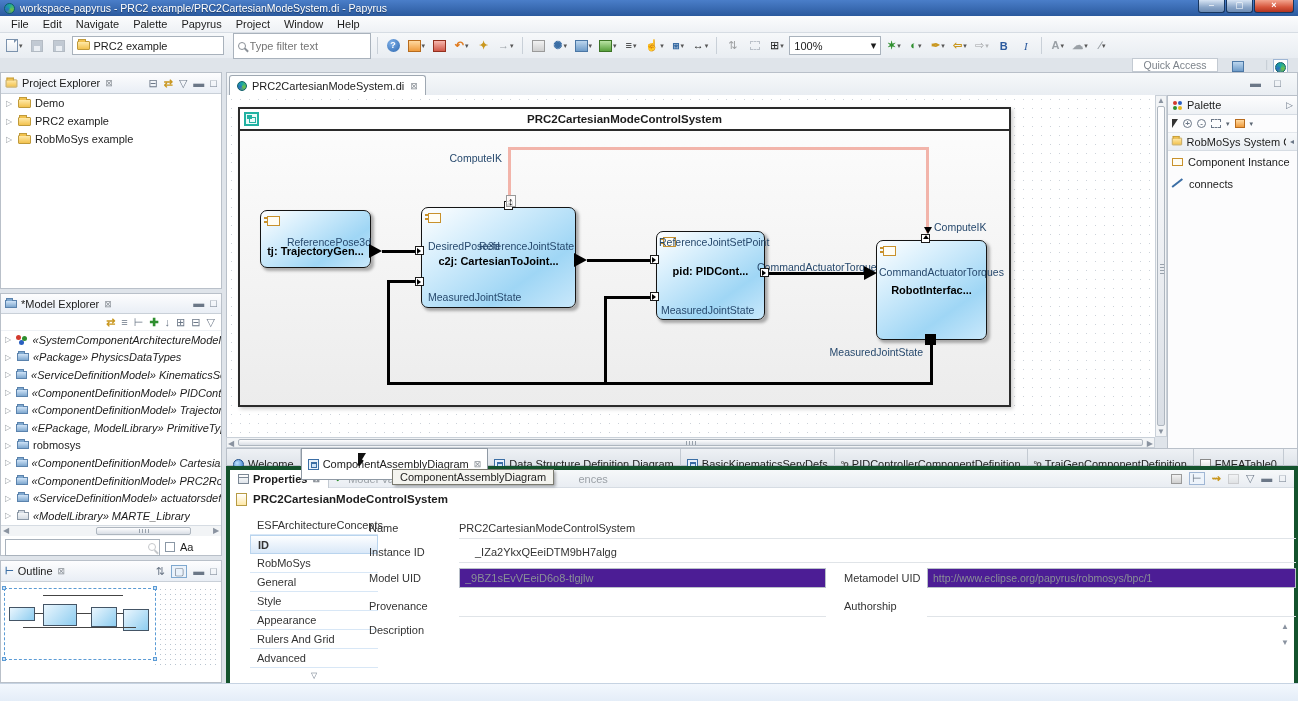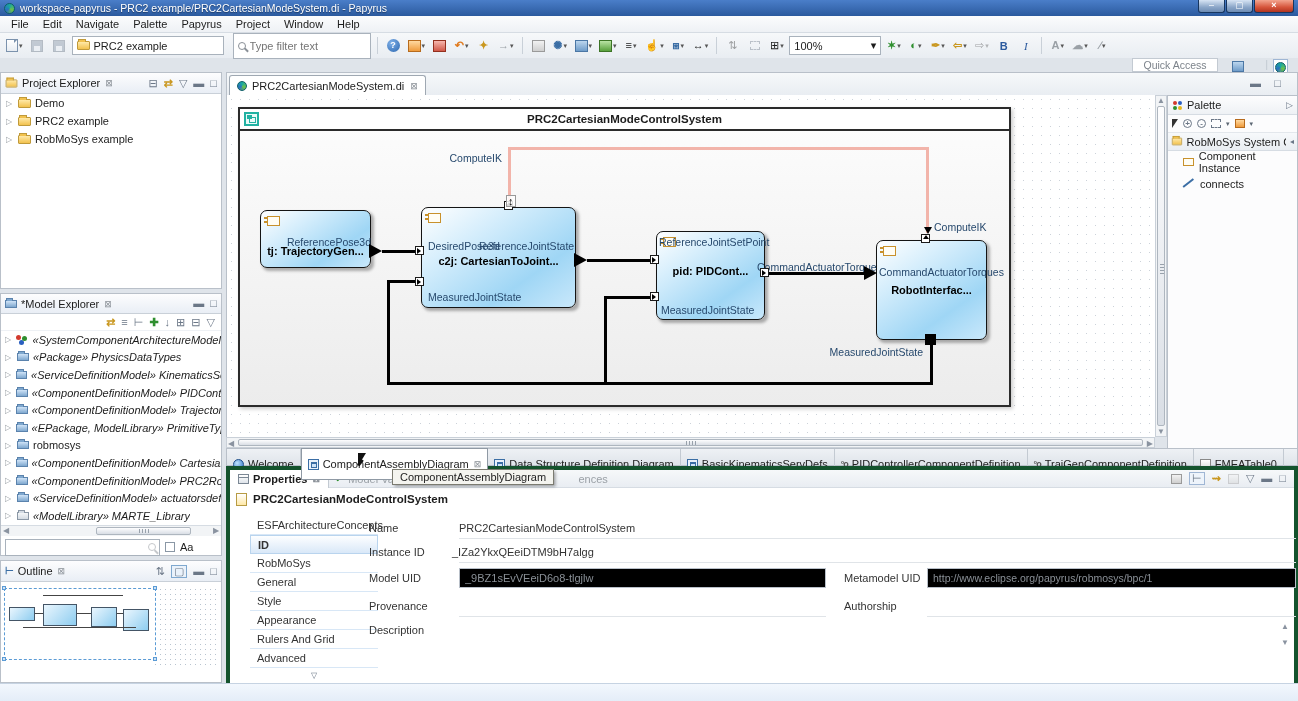--- a/index.html
+++ b/index.html
@@ -125,21 +125,21 @@
   
   #palette{left:1167px;top:95px;width:131px;height:387px;background:#fcfcfd;border:1px solid #b9c0c9;}
   .pal-head{height:19px;display:flex;align-items:center;gap:4px;padding:0 4px;background:linear-gradient(#fdfdfe,#eef1f5);border-bottom:1px solid #d6dce3;}
   .ic-pal{width:11px;height:11px;}
   .ic-pal::before{content:"";position:absolute;width:4px;height:4px;border-radius:50%;background:#d23a2e;box-shadow:5px 0 0 #2a5fc0,0 5px 0 #2f8f2f,5px 5px 0 #e8b71d;left:1px;top:1px;}
   .pal-tools{height:18px;display:flex;align-items:center;gap:5px;padding:0 4px;border-bottom:1px solid #e3e7ec;color:#5b6572;}
   .ic-cursor{width:0;height:0;border-top:9px solid #333;border-right:6px solid transparent;}
   .ic-zoomin,.ic-zoomout{width:9px;height:9px;border:1.5px solid #6b7787;border-radius:50%;font-size:8px;line-height:7px;text-align:center;color:#6b7787;font-weight:bold;}
   .ic-marq{width:10px;height:9px;border:1px dashed #6b7787;}
   .pal-group{height:18px;display:flex;align-items:center;gap:4px;padding:0 3px;background:linear-gradient(#f7f9fb,#e9edf2);border-bottom:1px solid #d6dce3;}
-  .pal-item{height:22px;display:flex;align-items:center;gap:5px;padding-left:15px;}
+  .pal-item{height:22px;display:flex;align-items:center;gap:5px;padding-left:4px;}
   .ic-compsmall{width:11px;height:8px;border:1.5px solid #c8912c;background:#fffdf4;}
   .ic-connect{width:12px;height:10px;}
   .ic-connect::before{content:"";position:absolute;left:0;top:7px;width:13px;height:1.5px;background:#3b6ea5;transform:rotate(-38deg);transform-origin:left;}
 
   
   #viewtabs{left:226px;top:448px;width:1072px;height:18px;background:linear-gradient(#eef1f5,#dfe4ea);border:1px solid #b9c0c9;display:flex;align-items:stretch;}
   .vtab{display:flex;align-items:center;gap:4px;padding:15px 6px;border-right:1px solid #c3cad2;white-space:nowrap;color:#222;}
   .vtab.active{background:#fff;border:1px solid #8f99a4;margin:-1px 0;position:relative;z-index:2;}
   .ic-od{font-size:9px;color:#555;font-weight:bold;letter-spacing:-1px;}
 
@@ -151,21 +151,21 @@
   .ic-props{width:11px;height:10px;border:1px solid #7b8794;background:linear-gradient(#fff,#dfe4ea);}
   .ic-props::before{content:"";position:absolute;left:0;right:0;top:2px;height:1px;background:#7b8794;}
   .prophead{height:22px;display:flex;align-items:center;gap:6px;padding:3px 6px;font-weight:bold;font-size:11.5px;}
   .ic-file{width:11px;height:13px;background:linear-gradient(#fff,#ffe9a8);border:1px solid #b79b43;}
   .seclist{position:absolute;left:20px;top:46px;width:128px;}
   .secitem{height:19px;line-height:18px;padding-left:7px;border-bottom:1px solid #d8e7f6;color:#333;}
   .secitem.sel{background:linear-gradient(#fdfeff,#d9e8f8);border:1px solid #b9d4ee;font-weight:bold;}
   .flabel{position:absolute;color:#333;}
   .fvalue{position:absolute;color:#333;white-space:nowrap;}
   .funder{position:absolute;height:1px;background:#e0e4e8;}
-  .finput{position:absolute;height:20px;border:1px solid #b9c0c9;background:#000000;color:#8a9097;font-size:11px;padding:8px 5px;font-family:"Liberation Sans",sans-serif;}
+  .finput{position:absolute;height:20px;border:1px solid #b9c0c9;background:#4c1d95;color:#8a9097;font-size:11px;padding:8px 5px;font-family:"Liberation Sans",sans-serif;}
 
   
   .tooltip{position:absolute;background:#f4f4ef;border:1px solid #7b7b70;box-shadow:1.5px 1.5px 3px rgba(0,0,0,.35);padding:1px 7px;font-size:11px;color:#222;z-index:40;white-space:nowrap;}
   .mcursor{position:absolute;z-index:41;width:0;height:0;border-top:13px solid #111;border-right:8px solid transparent;}
   .mcursor::after{content:"";position:absolute;left:1px;top:-7px;width:2.5px;height:7px;background:#111;transform:rotate(38deg);}
 
   #statusbar{left:0;top:683px;width:1298px;height:18px;background:linear-gradient(#f2f7fd,#e4edf8);border-top:1px solid #c6d3e2;}
 </style>
 </head>
 <body>
@@ -667,21 +667,21 @@
       <div class="secitem">Rulers And Grid</div>
       <div class="secitem">Advanced</div>
       <div style="text-align:center;color:#6b7787;font-size:8px;padding-top:3px;">▽</div>
     </div>
 
     <span class="flabel" style="left:139px;top:52px;">Name</span>
     <span class="fvalue" style="left:229px;top:52px;">PRC2CartesianModeControlSystem</span>
     <div class="funder" style="left:229px;top:68px;width:837px;"></div>
 
     <span class="flabel" style="left:139px;top:76px;">Instance ID</span>
-    <span class="fvalue" style="left:222px;top:76px;">_IZa2YkxQEeiDTM9bH7algg</span>
+    <span class="fvalue" style="left:245px;top:76px;">_IZa2YkxQEeiDTM9bH7algg</span>
     <div class="funder" style="left:229px;top:92px;width:837px;"></div>
 
     <span class="flabel" style="left:139px;top:102px;">Model UID</span>
     <input class="finput" style="left: 229px; top: 98px; width: 367px;" value="_9BZ1sEvVEeiD6o8-tlgjlw">
     <span class="flabel" style="left:614px;top:102px;">Metamodel UID</span>
     <input class="finput" style="left: 697px; top: 98px; width: 369px; font-size: 10.5px;" value="http://www.eclipse.org/papyrus/robmosys/bpc/1">
 
     <span class="flabel" style="left:139px;top:130px;">Provenance</span>
     <div class="funder" style="left:229px;top:146px;width:367px;"></div>
     <span class="flabel" style="left:614px;top:130px;">Authorship</span>

